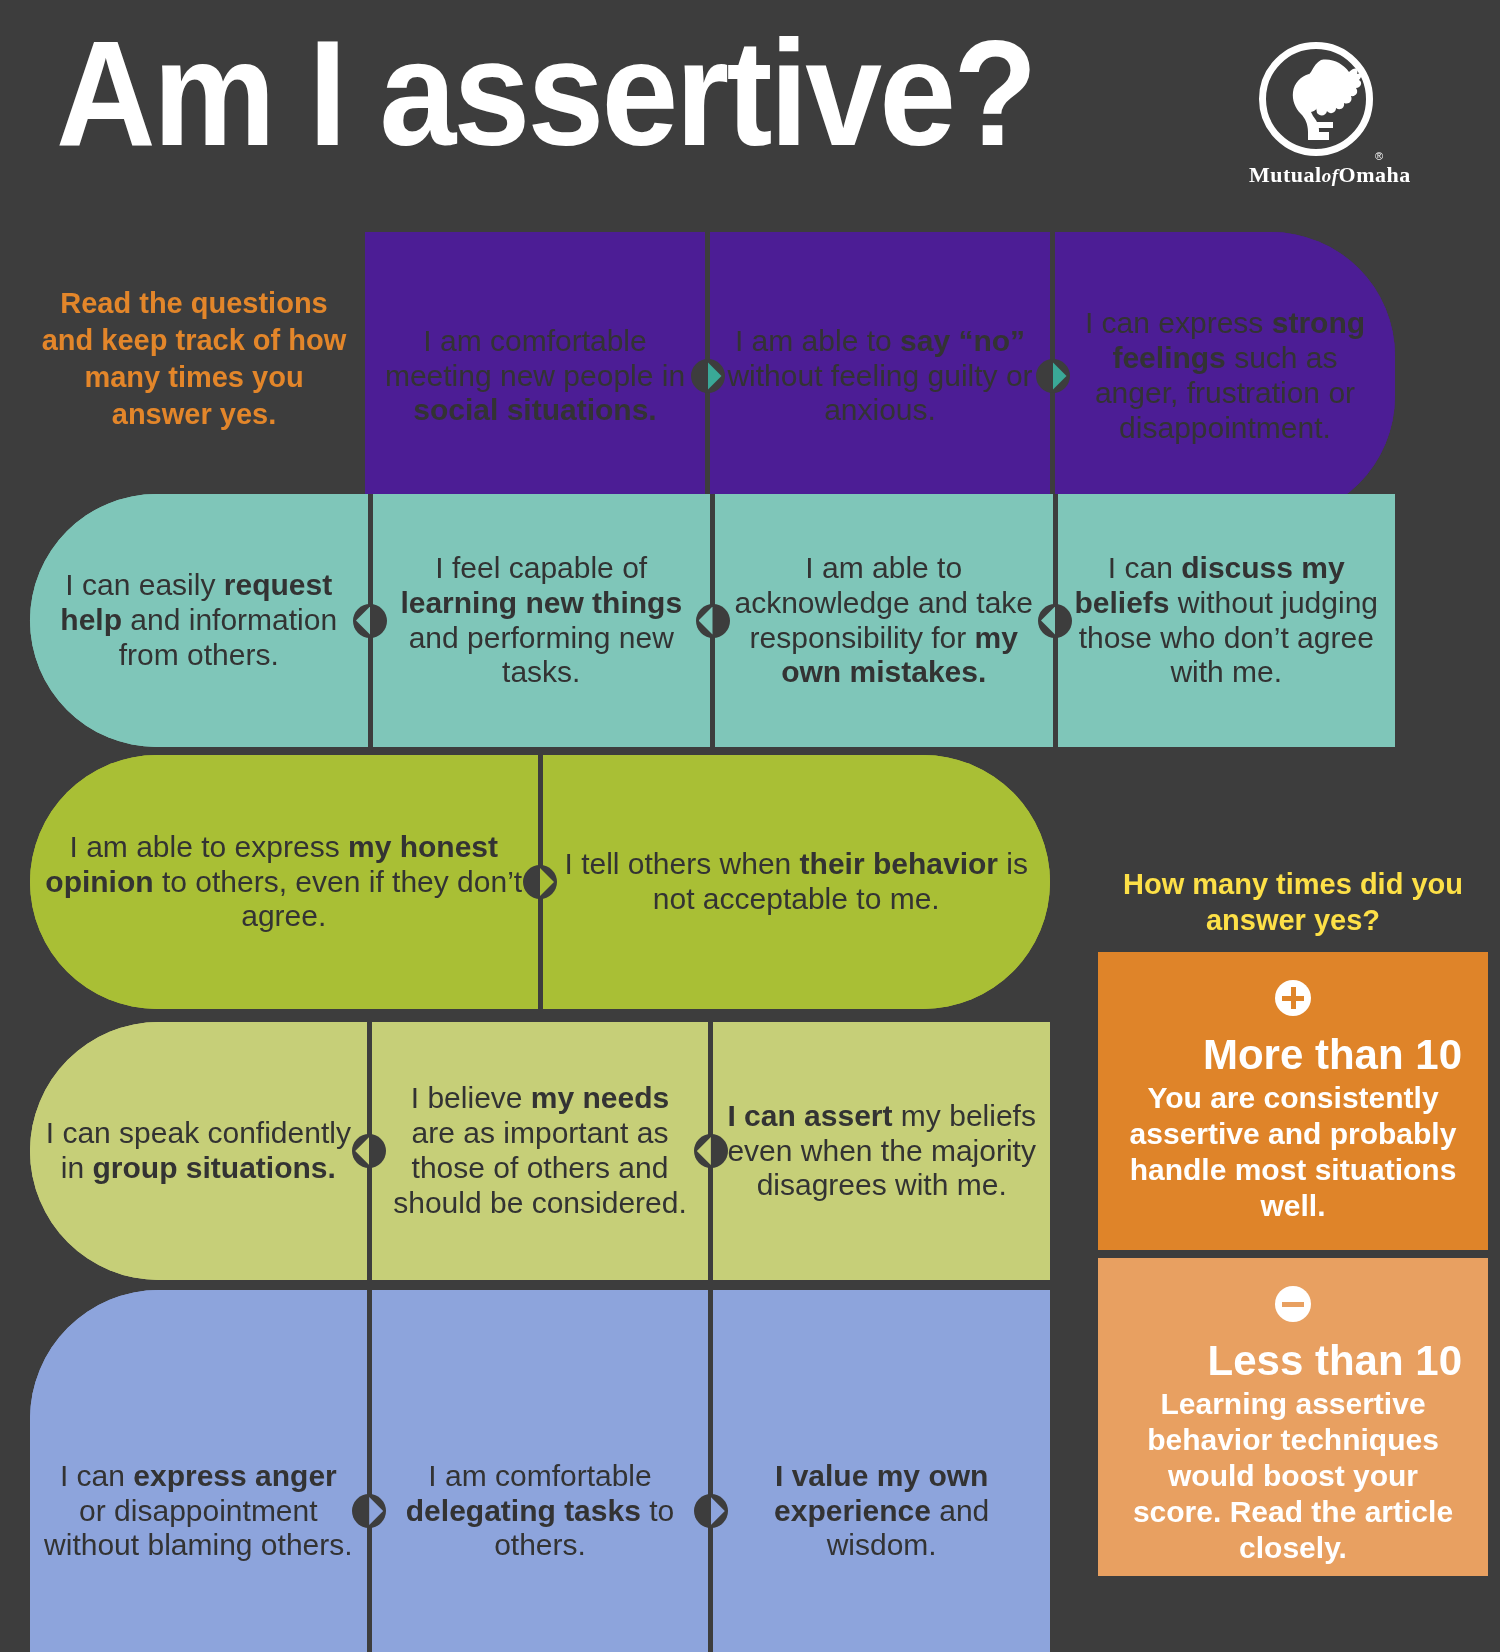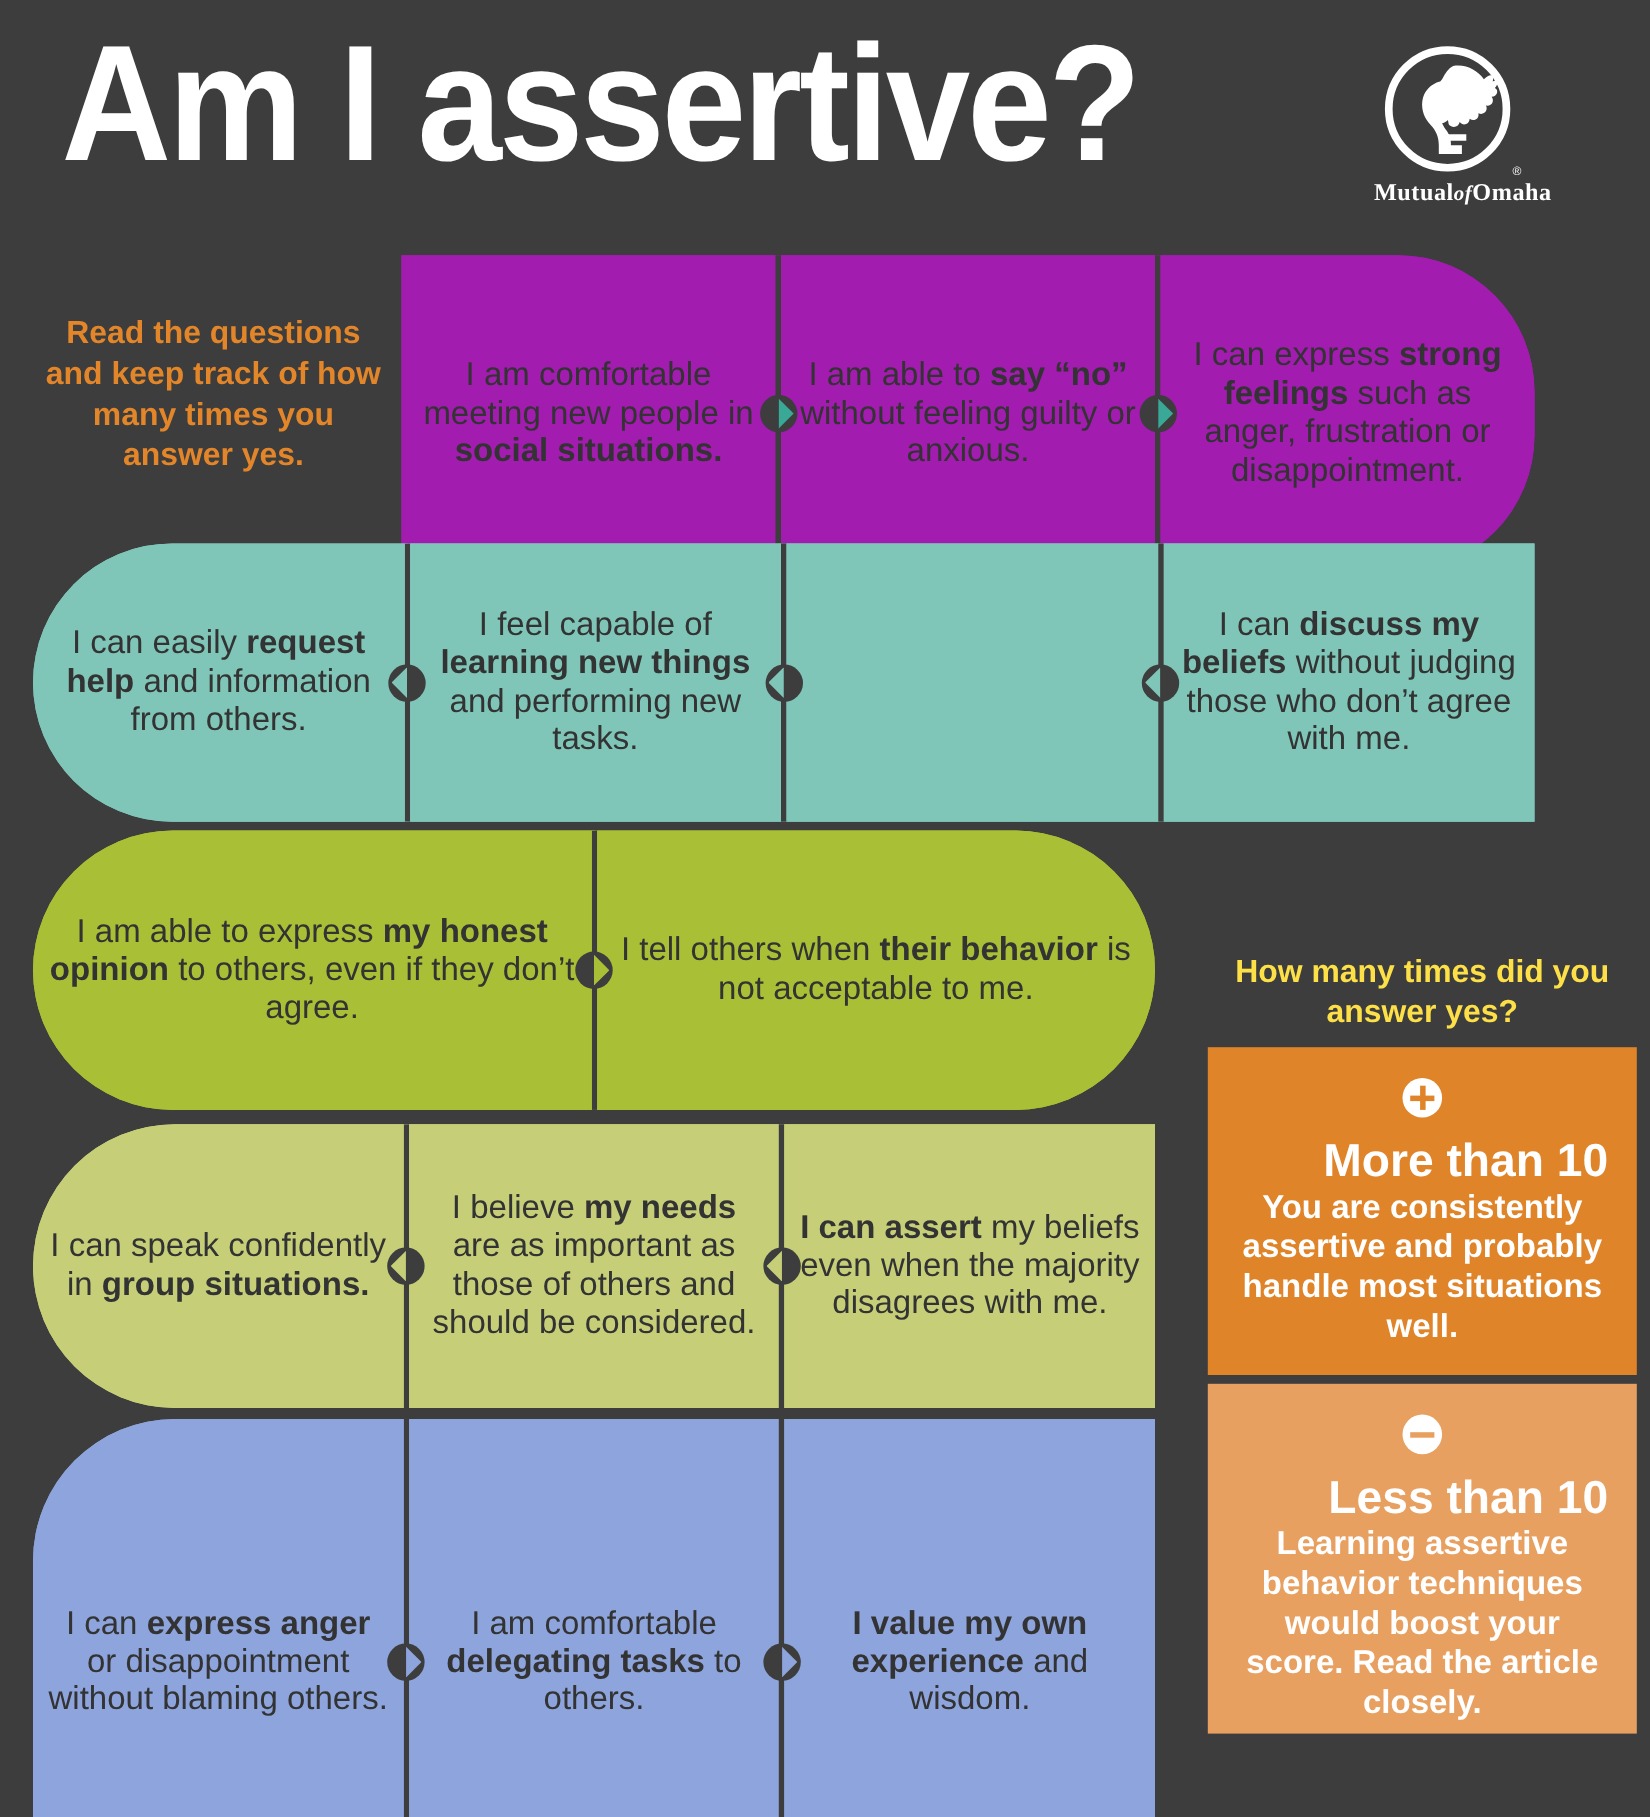--- a/index.html
+++ b/index.html
@@ -59,21 +59,21 @@
     text-align: center;
     padding: 10px 14px;
     border-right: 5px solid #3d3d3d;
     background: inherit;
   }
   .card:last-child { border-right: none; }
   .card .txt { display: block; }
   .card b { font-weight: 700; }
 
   .row.r1 { left: 365px; top: 232px; width: 1030px; height: 288px;
-            background: #a21caf; border-radius: 0 124px 124px 0; }
+            background: #4c1d95; border-radius: 0 124px 124px 0; }
   .row.r1 .card:last-child { border-radius: 0 124px 124px 0; }
 
   .row.r2 { left: 30px; top: 494px; width: 1365px; height: 253px;
             background: #7fc6b9; border-radius: 127px 0 0 127px; }
   .row.r2 .card:first-child { border-radius: 127px 0 0 127px; }
 
   .row.r3 { left: 30px; top: 755px; width: 1020px; height: 254px;
             background: #a9bf35; border-radius: 127px; }
   .row.r3 .card:first-child { border-radius: 127px 0 0 127px; }
   .row.r3 .card:last-child { border-radius: 0 127px 127px 0; }
@@ -197,20 +197,21 @@
           <span class="half"></span>
         </span>
     </div>
     <div class="card w-1">
       <span class="txt">I feel capable of <b>learning new things</b> and performing new tasks.</span>
       <span class="marker on-right dir-left" style="--fill:#7fc6b9">
           <span class="half"></span>
         </span>
     </div>
     <div class="card w-1">
+      <span class="txt">I am able to acknowledge and take responsibility for <b>my own mistakes.</b></span>
       <span class="marker on-right dir-left" style="--fill:#7fc6b9">
           <span class="half"></span>
         </span>
     </div>
     <div class="card w-1">
       <span class="txt">I can <b>discuss my beliefs</b> without judging those who don’t agree with me.</span>
     </div>
   </div>
 
   <div class="row r3">

